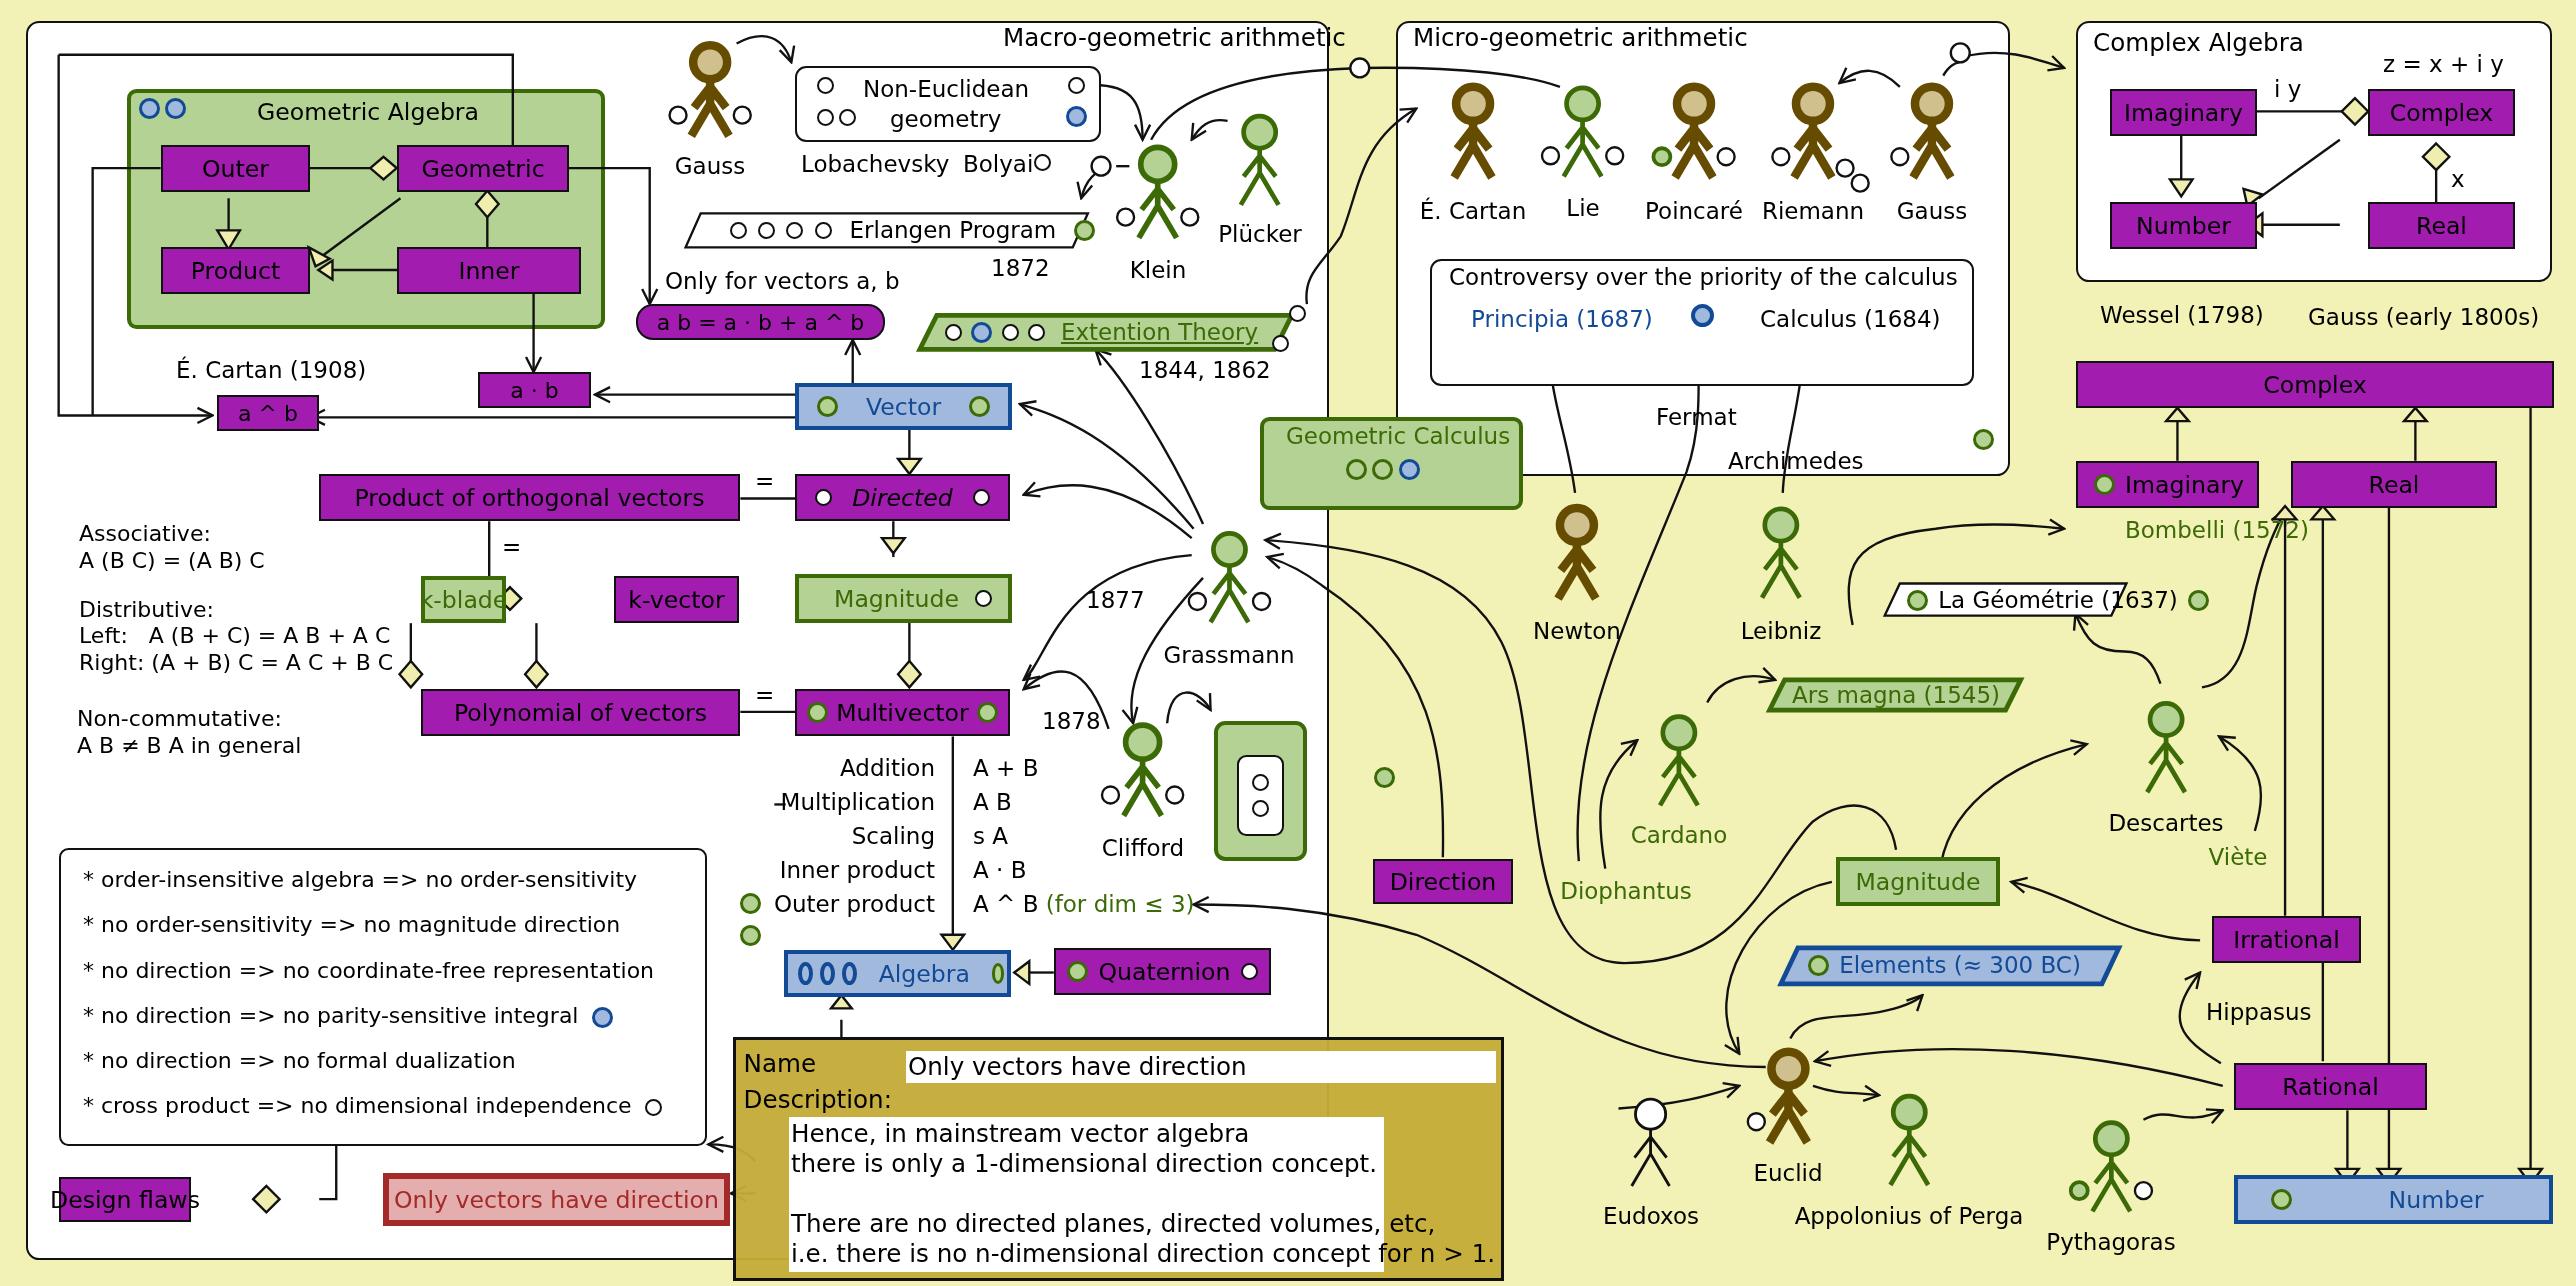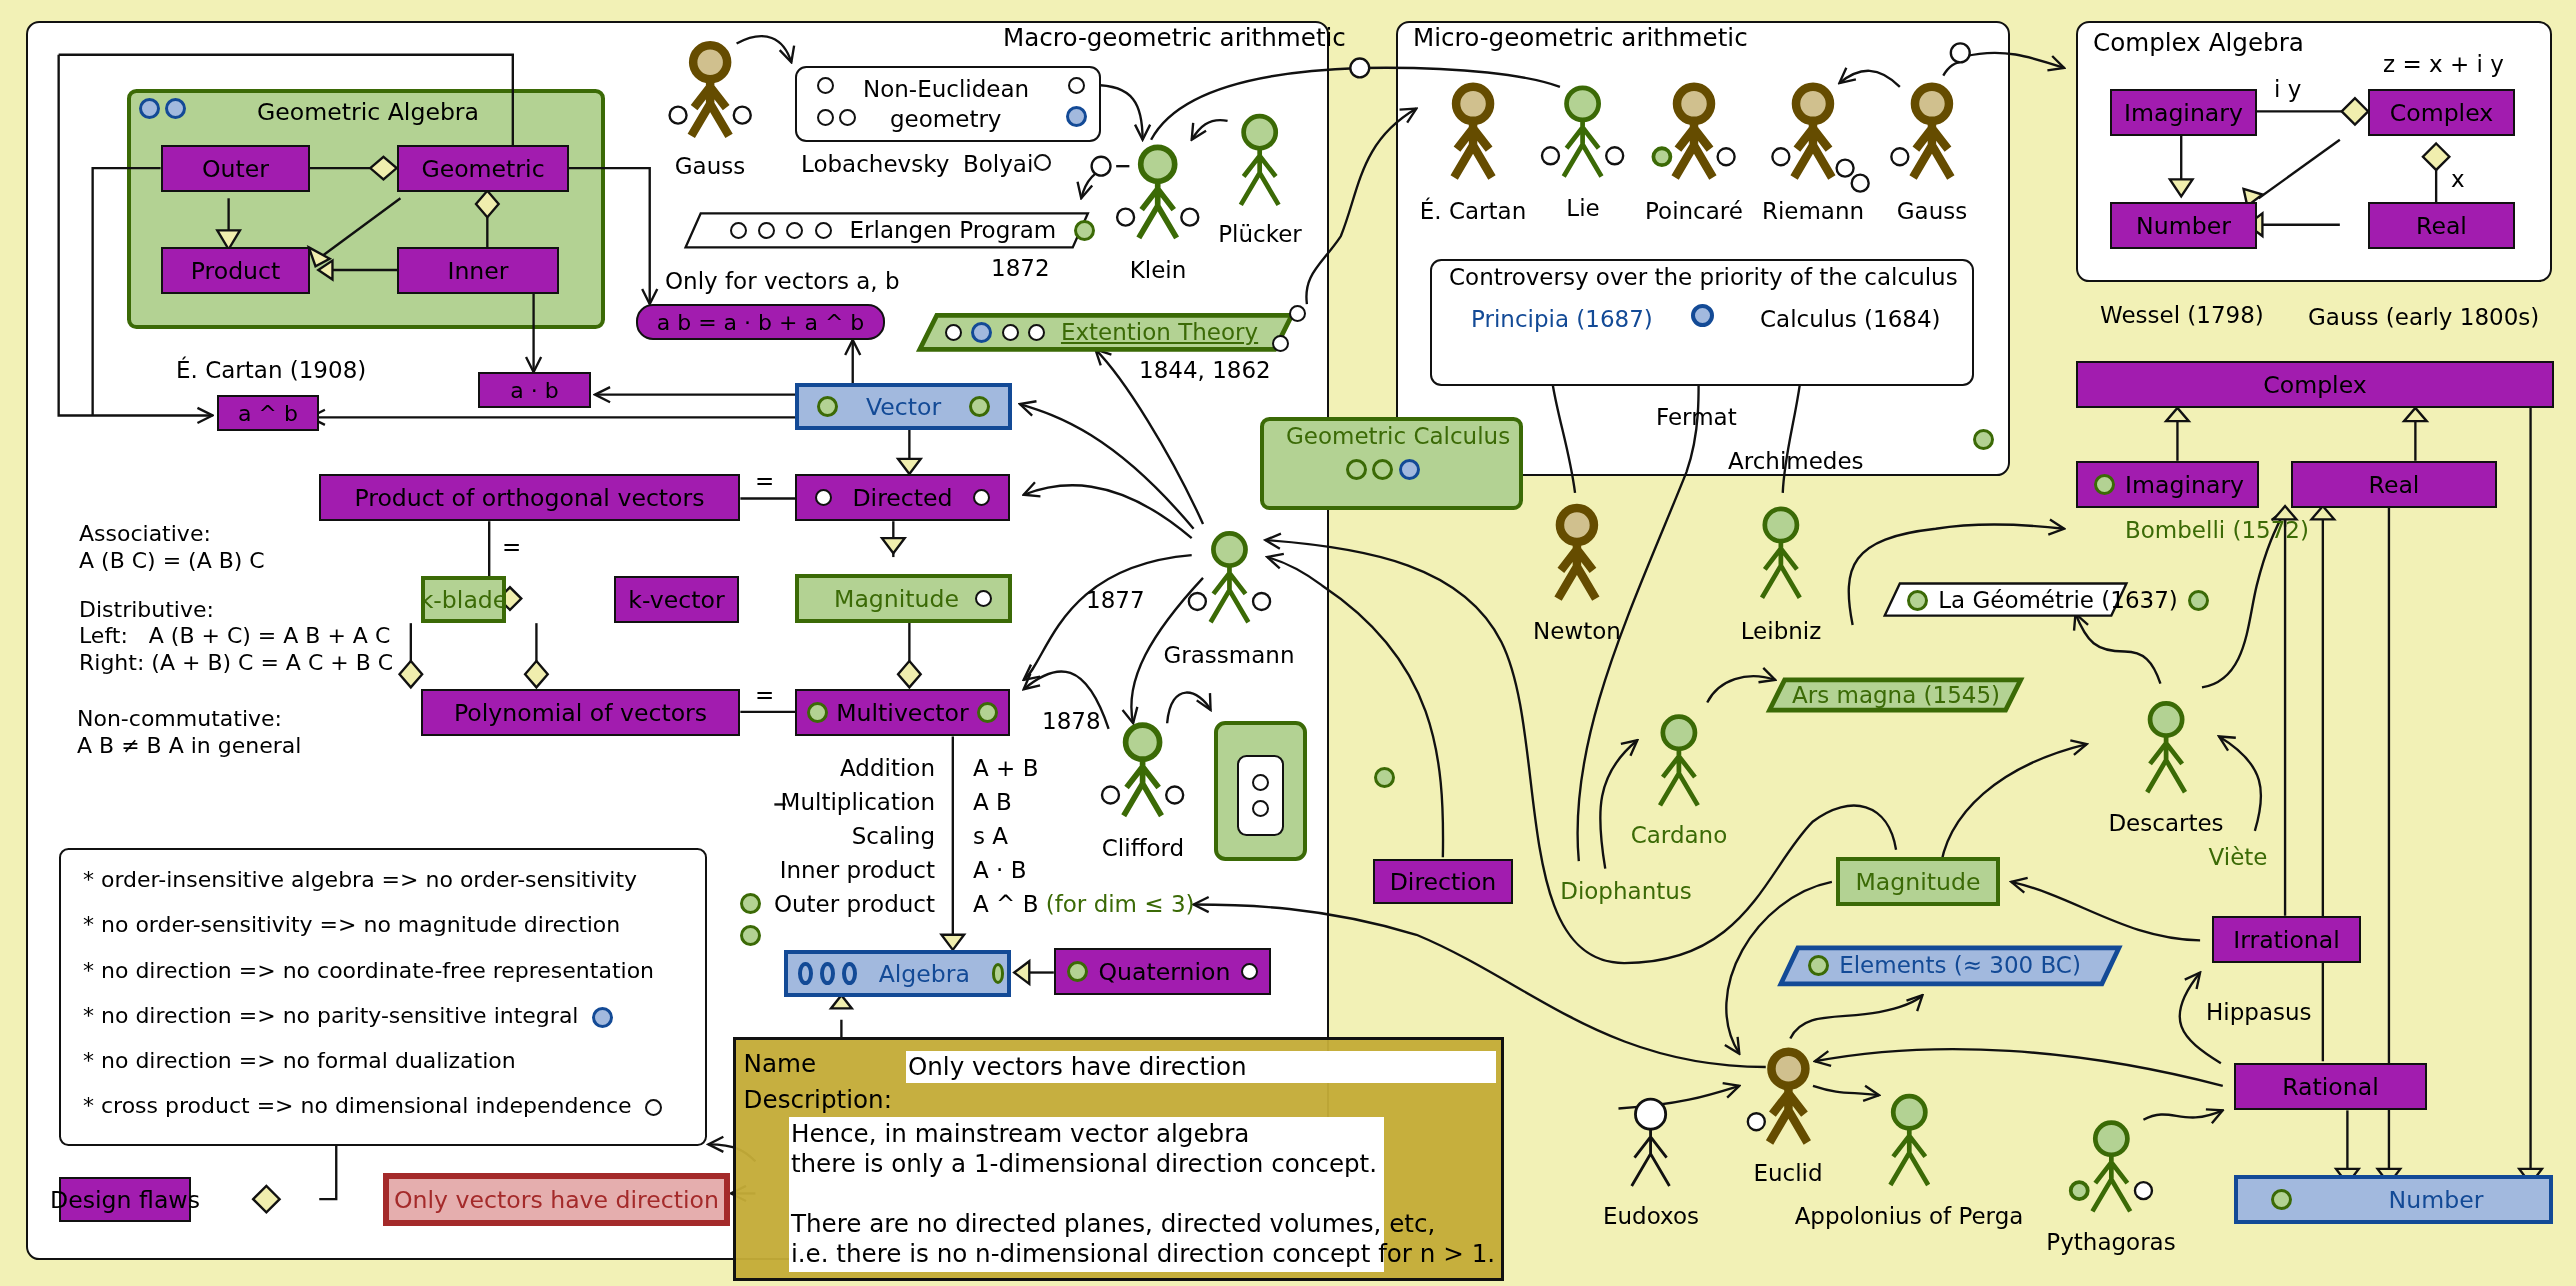--- a/index.html
+++ b/index.html
@@ -315,42 +315,42 @@
       <circle cx="2076" cy="56" r="10" fill="#fff" stroke="#111" stroke-width="2.5"></circle>
       <circle cx="1166" cy="176" r="10" fill="#fff" stroke="#111" stroke-width="2.5"></circle>
     </g>
 </svg>
 
 <div class="abs" style="left:136px;top:98px;"><span class="c b"></span><span class="c b"></span></div>
 <div class="t" style="left:257px;top:98px;font-size:23.6px;">Geometric Algebra</div>
 <div class="box" style="left:161px;top:145px;width:149px;height:47px;">Outer</div>
 <div class="box" style="left:397px;top:145px;width:172px;height:47px;">Geometric</div>
 <div class="box" style="left:161px;top:247px;width:149px;height:47px;">Product</div>
-<div class="box" style="left:397px;top:247px;width:162px;height:47px;">Inner</div>
+<div class="box" style="left:397px;top:247px;width:184px;height:47px;">Inner</div>
 
 <div class="t" style="left:176px;top:357px;">É. Cartan (1908)</div>
 <div class="box" style="left:217px;top:395px;width:102px;height:36px;font-size:22px;">a ^ b</div>
 <div class="box" style="left:478px;top:372px;width:113px;height:36px;font-size:22px;">a · b</div>
 <div class="t" style="left:665px;top:268px;">Only for vectors a, b</div>
 <div class="box" style="left:636px;top:304px;width:249px;height:36px;font-size:22px;border-radius:17px;">a b = a · b + a ^ b</div>
 
 <div class="t" style="left:79px;top:521px;font-size:22px;">Associative:</div>
 <div class="t" style="left:79px;top:548px;font-size:22px;">A (B C) = (A B) C</div>
 <div class="t" style="left:79px;top:597px;font-size:22px;">Distributive:</div>
 <div class="t" style="left:79px;top:623px;font-size:22px;white-space:pre;">Left:   A (B + C) = A B + A C</div>
 <div class="t" style="left:79px;top:650px;font-size:22px;">Right: (A + B) C = A C + B C</div>
 <div class="t" style="left:77px;top:706px;font-size:22px;">Non-commutative:</div>
 <div class="t" style="left:77px;top:733px;font-size:22px;">A B ≠ B A in general</div>
 
 <div class="box bbox" style="left:795px;top:383px;width:217px;height:47px;justify-content:space-between;padding:0 15px;">
   <span class="c g"></span>
     <span>Vector</span>
     <span class="c g"></span>
 </div>
-<div class="box" style="left:795px;top:474px;width:215px;height:47px;justify-content:space-between;padding:0 15px;">
+<div class="box" style="left:795px;top:474px;width:215px;height:47px;justify-content:space-between;padding:0 15px;font-style:italic;">
   <span class="c"></span>
     <span>Directed</span>
     <span class="c"></span>
 </div>
 <div class="box gbox" style="left:795px;top:574px;width:217px;height:49px;justify-content:flex-end;padding-right:13.2px;gap:13.2px;">
   <span>Magnitude</span>
     <span class="c"></span>
 </div>
 <div class="box" style="left:795px;top:689px;width:215px;height:47px;justify-content:space-between;padding:0 7.6px;">
   <span class="c g"></span>

